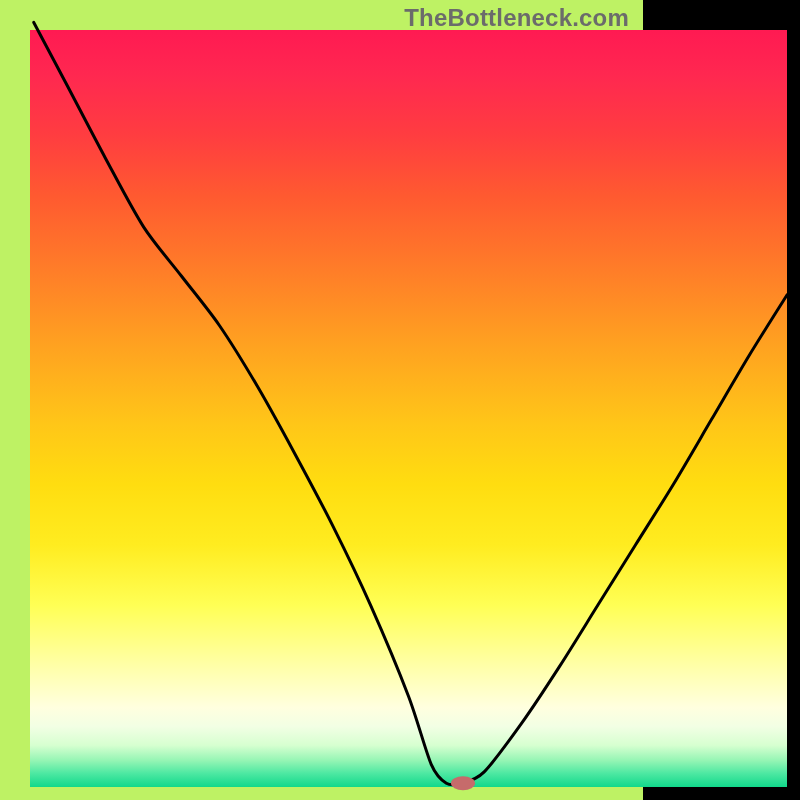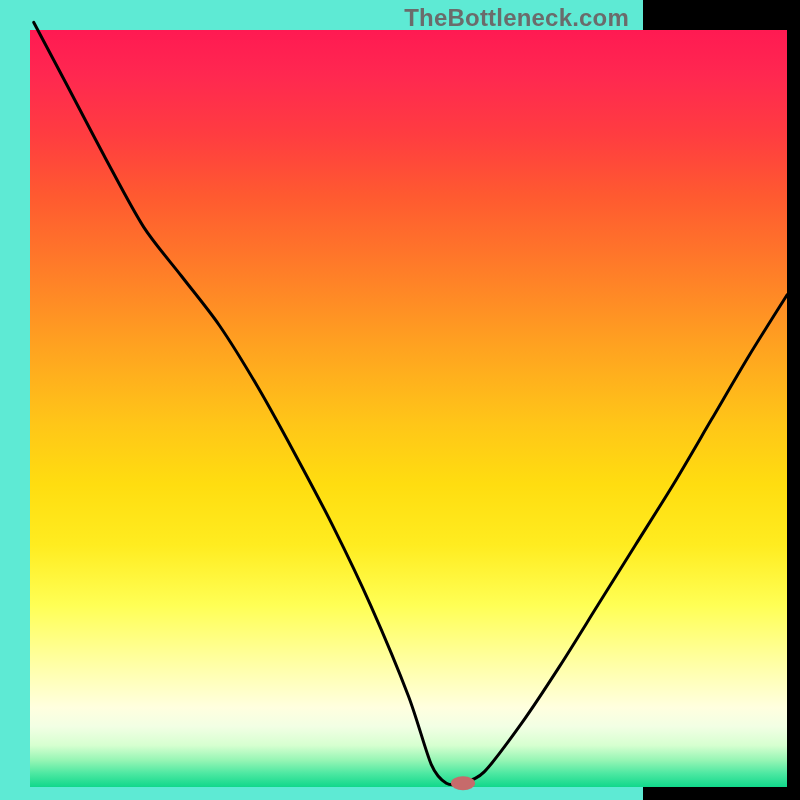--- a/index.html
+++ b/index.html
@@ -7,21 +7,21 @@
     padding: 0;
     width: 800px;
     height: 800px;
     background: #000;
     overflow: hidden;
   }
   .frame {
     position: relative;
     width: 643px;
     height: 800px;
-    background: #5eead4;
+    background: #bef264;
     text-align: right;
   }
   .watermark {
     position: absolute;
     top: 4px;
     right: 14px;
     font-family: Arial, Helvetica, sans-serif;
     font-size: 24px;
     font-weight: bold;
     color: #6b6b6b;

